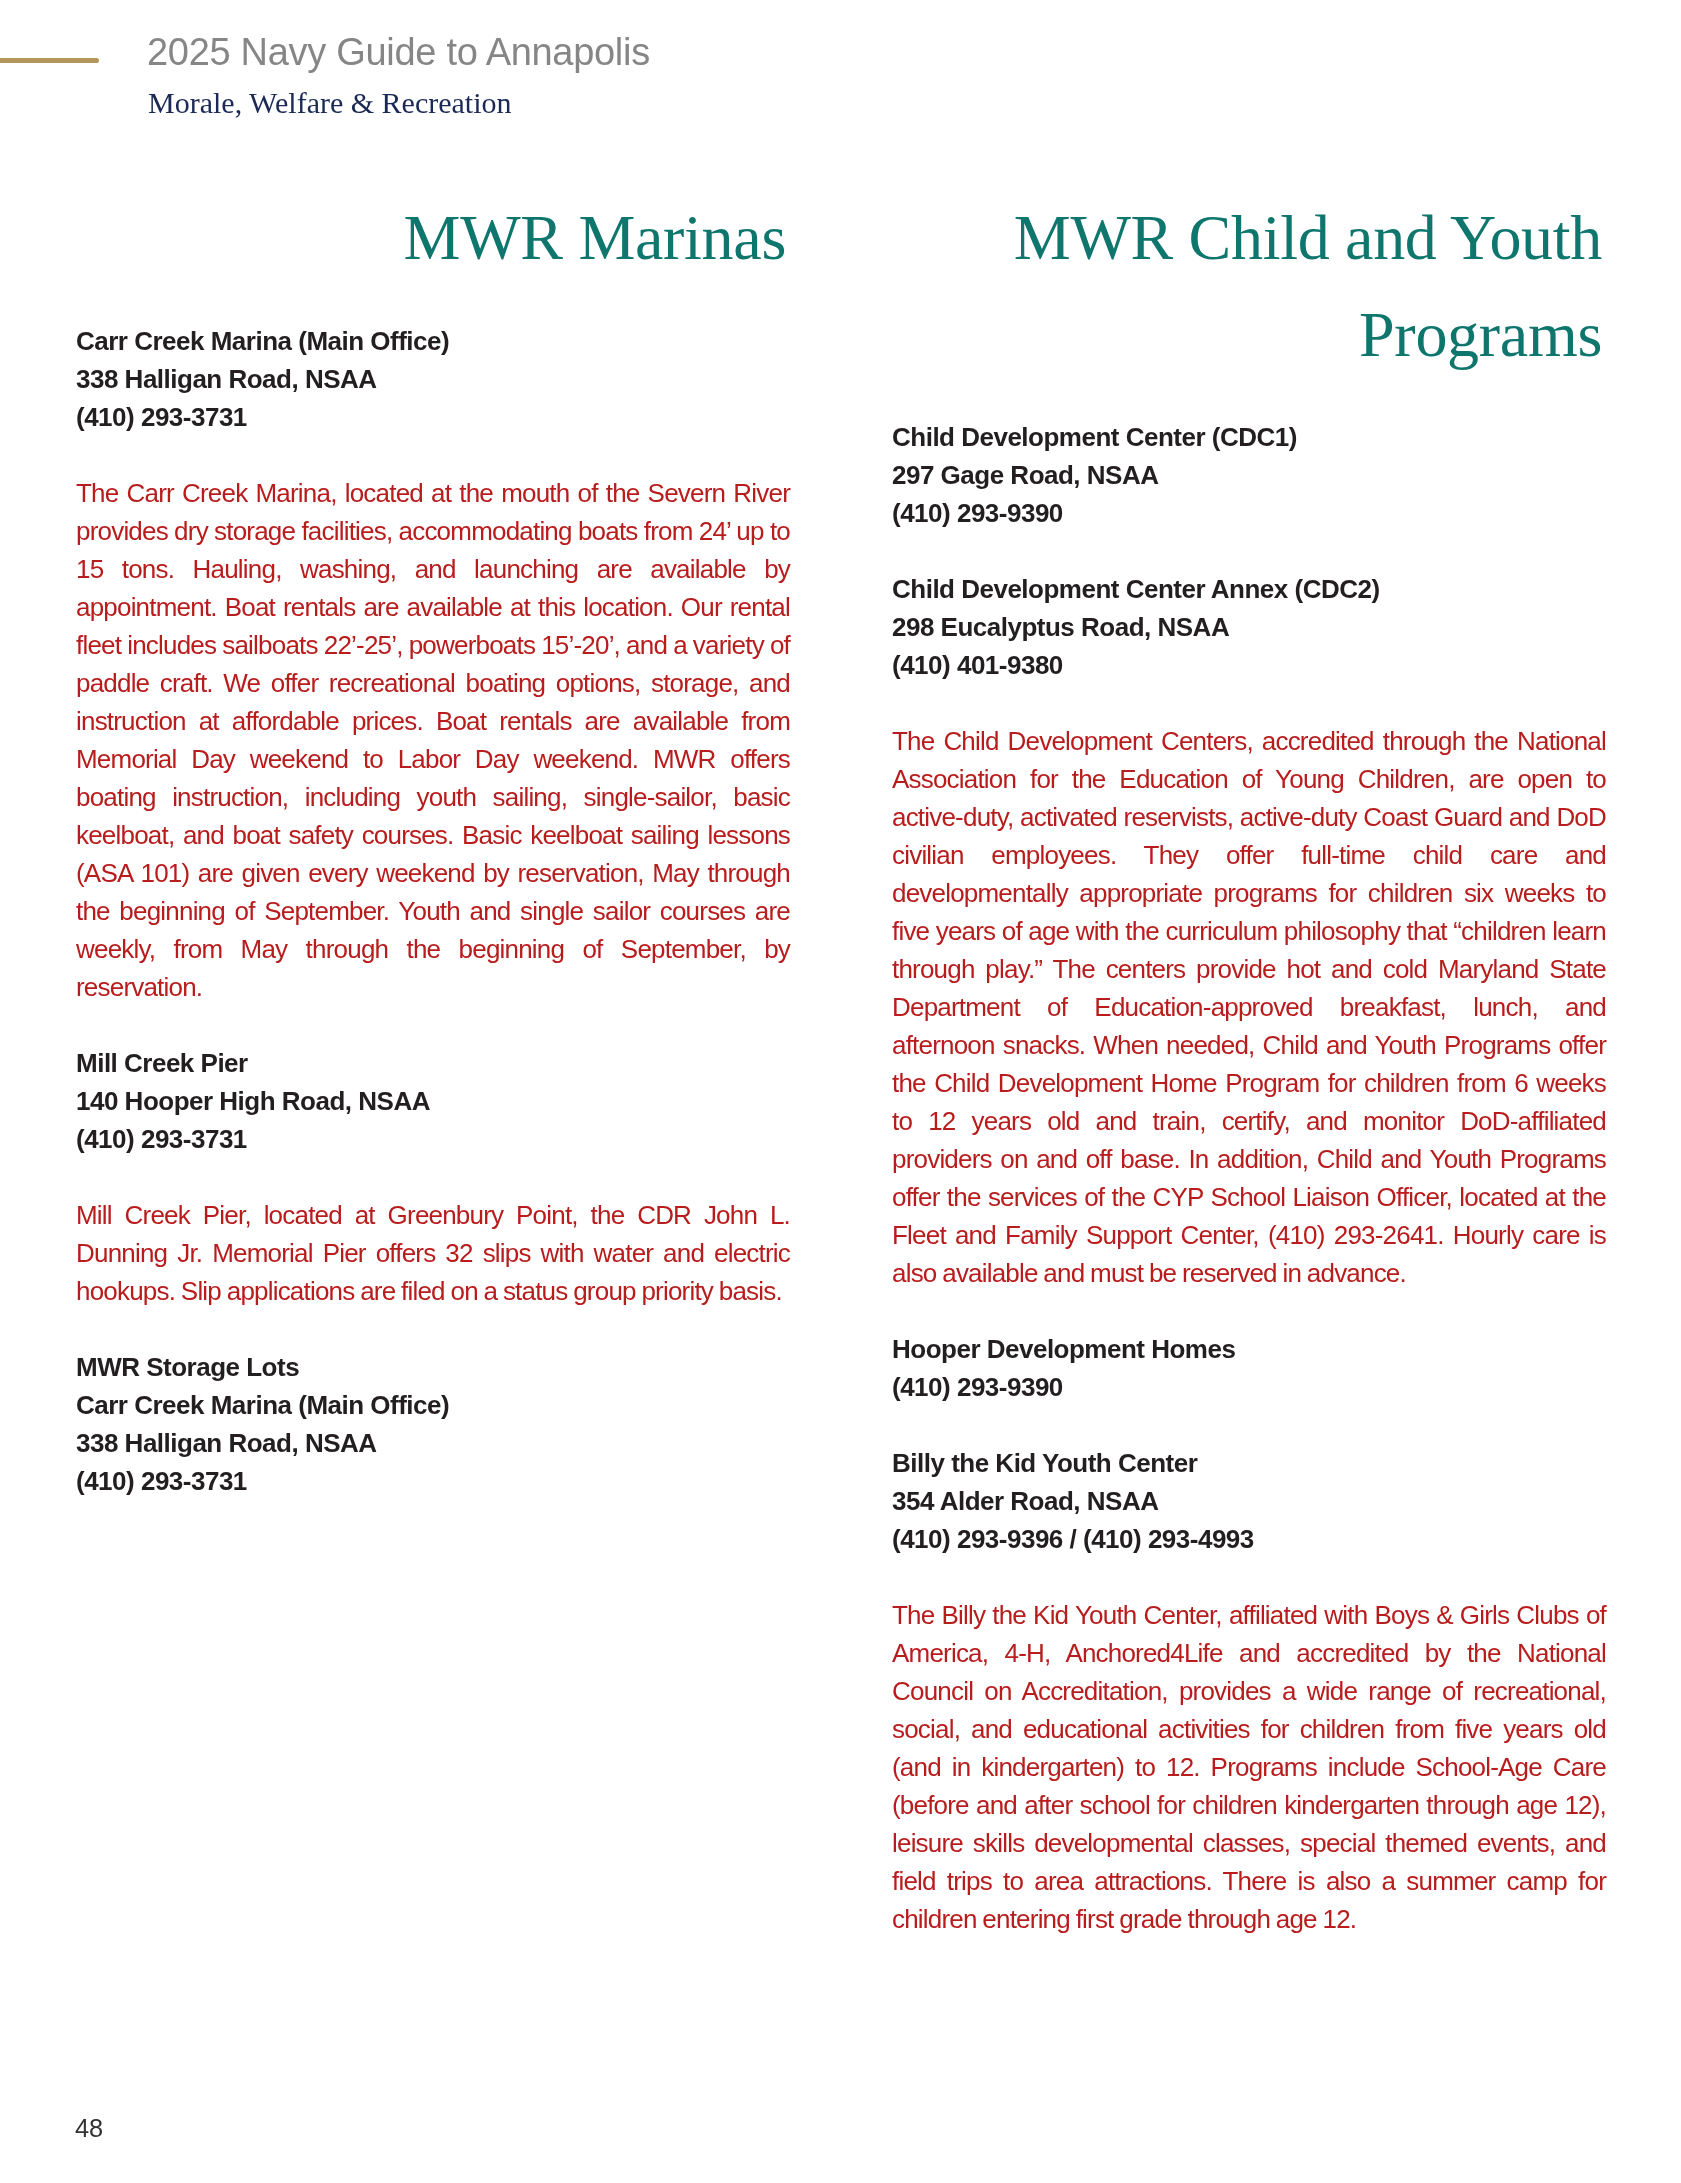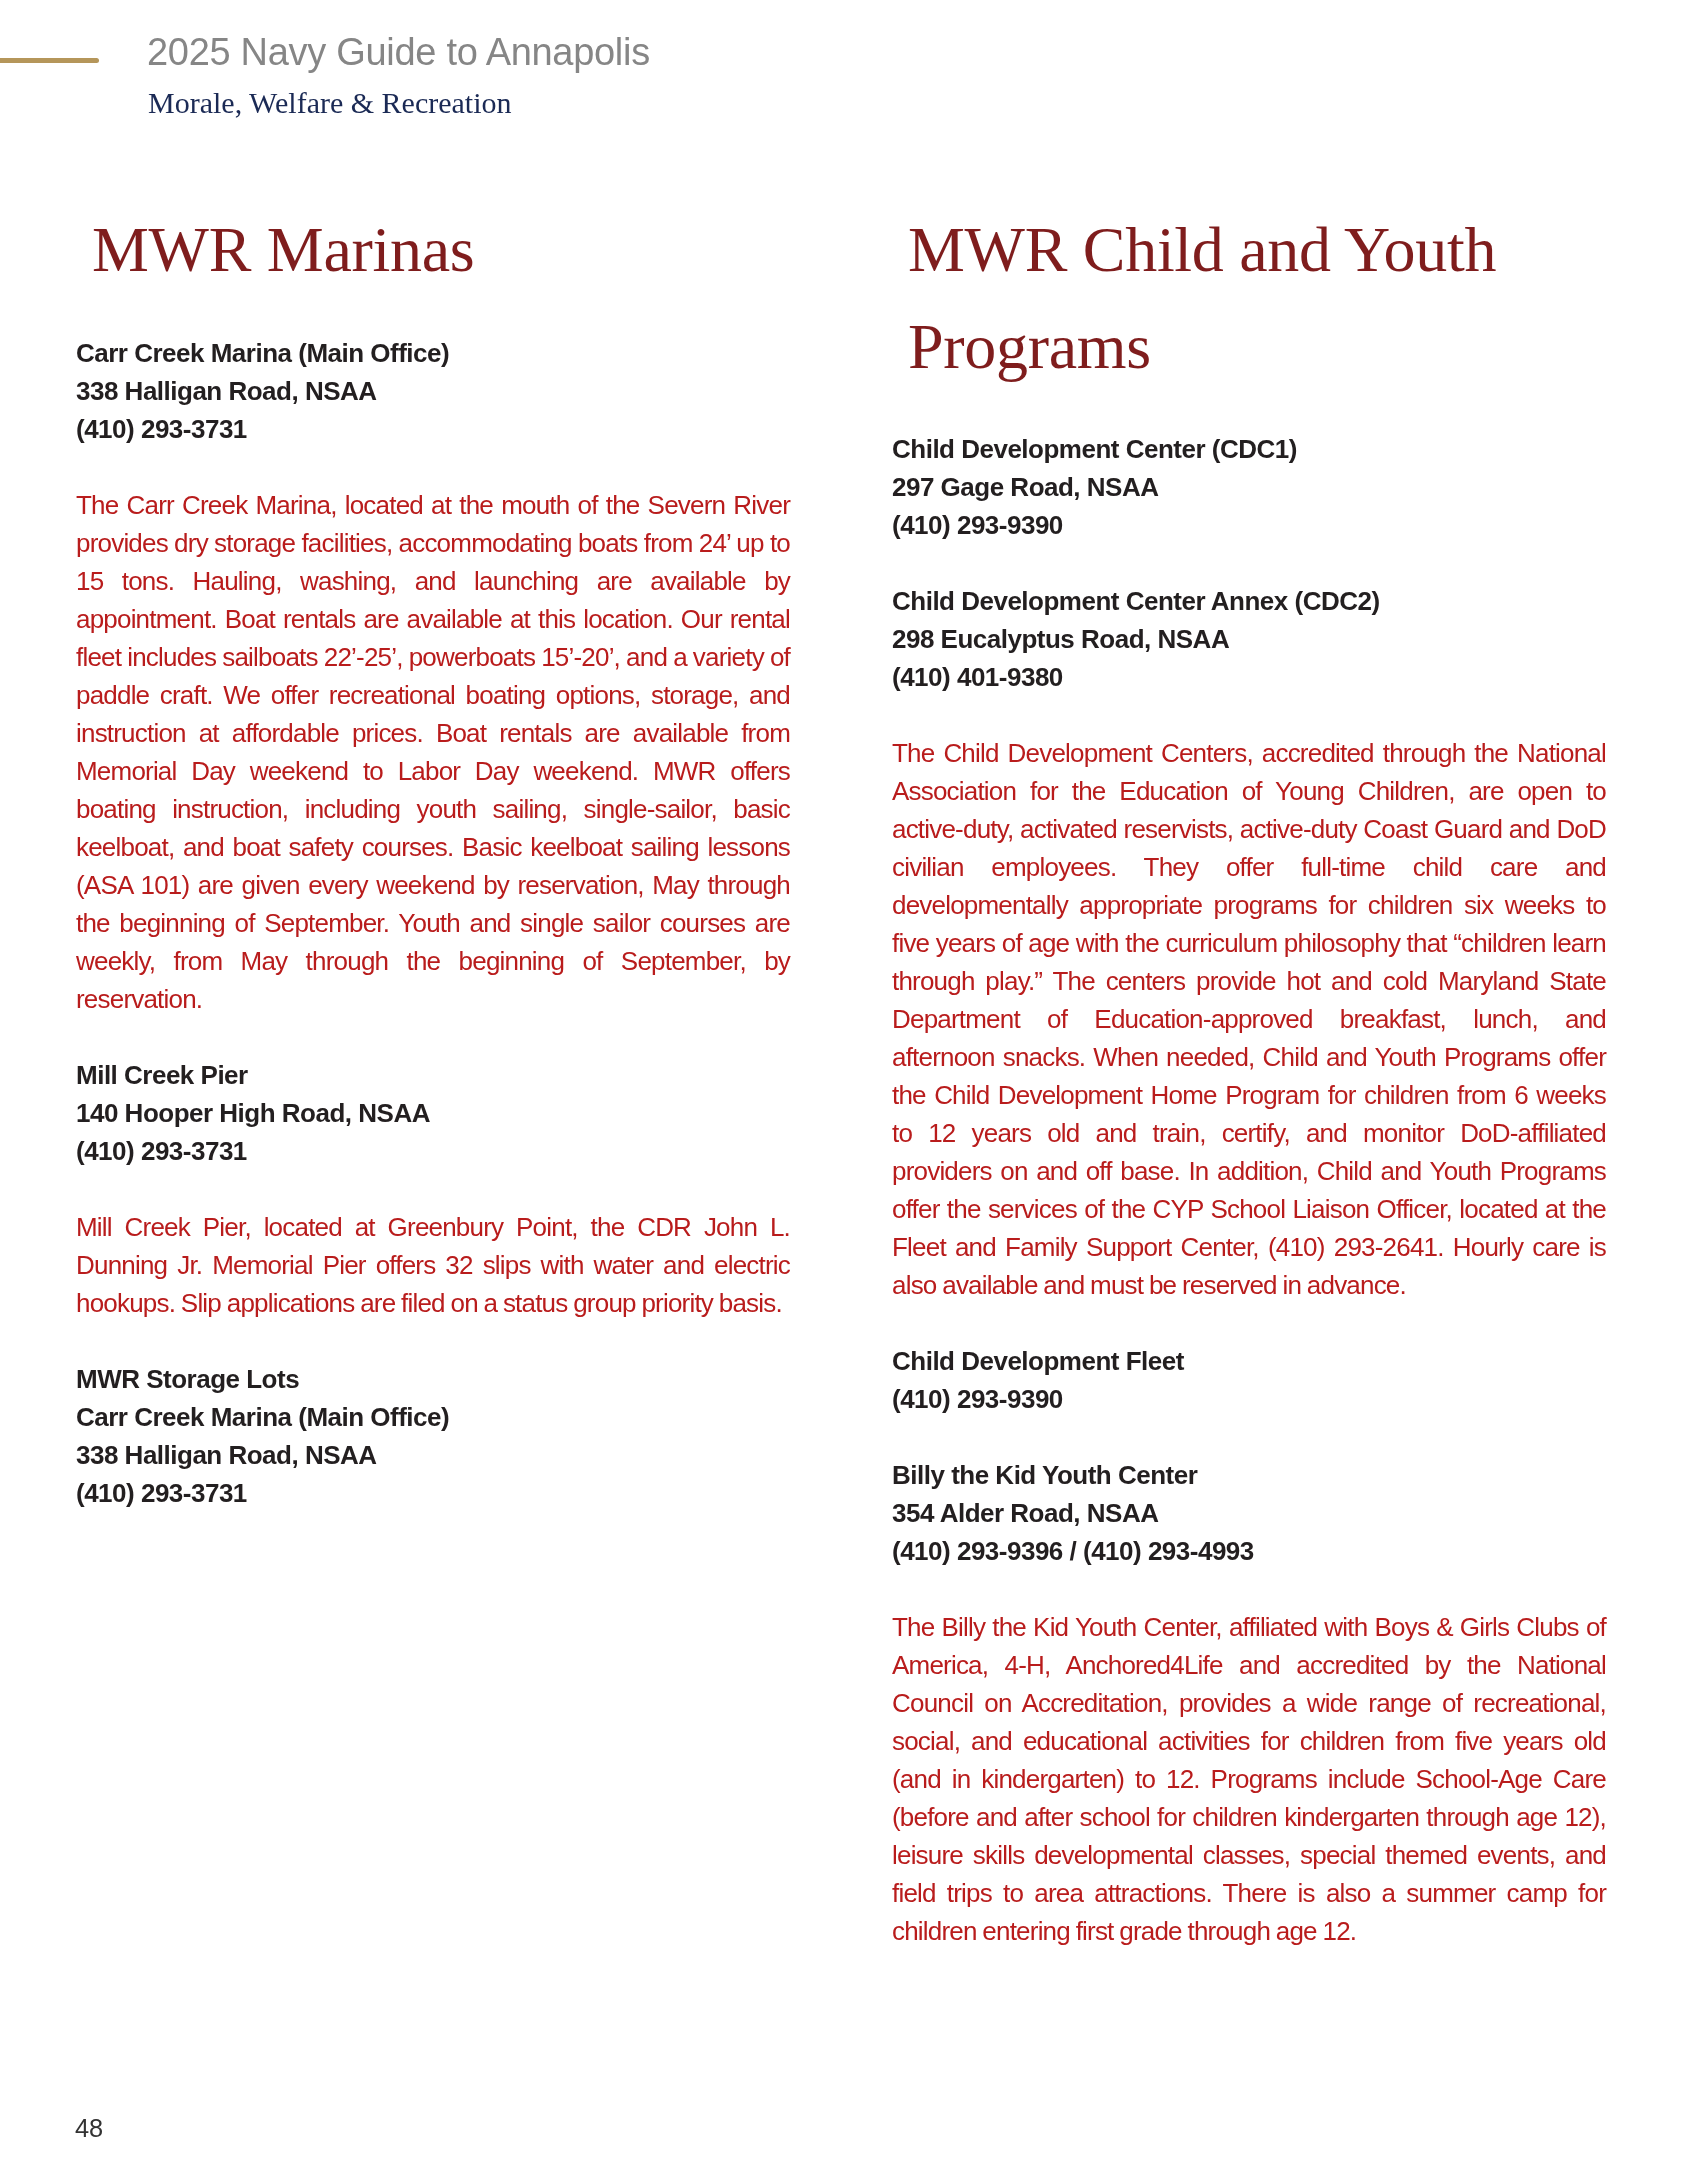--- a/index.html
+++ b/index.html
@@ -4,21 +4,21 @@
 <style>
   html, body { margin: 0; padding: 0; background: #ffffff; }
   body { width: 1681px; height: 2183px; position: relative; overflow: hidden; }
   .page { position: absolute; left: 0; top: 0; width: 1681px; height: 2183px; background: #fff; }
   .rule { position: absolute; left: 0; top: 58px; width: 99px; height: 4.7px; background: #B5965A; border-radius: 0 2.7px 2.7px 0; }
   .guide-title { position: absolute; left: 147px; top: 31px; font-family: "Liberation Sans", "DejaVu Sans", sans-serif; font-size: 38px; color: #868686; white-space: nowrap; letter-spacing: -0.3px; }
   .section-sub { position: absolute; left: 148px; top: 86px; font-family: "Liberation Serif", "DejaVu Serif", serif; font-size: 30px; color: #1B2A55; white-space: nowrap; }
   .col { position: absolute; width: 714px; font-family: "Liberation Sans", "DejaVu Sans", sans-serif; }
   .col-left { left: 76px; top: 185px; }
   .col-right { left: 892px; top: 185px; }
-  .heading { font-family: "Liberation Serif", "DejaVu Serif", serif; color: #7f1d1d; font-size: 64px; line-height: 97px; font-weight: normal; margin: 16px; letter-spacing: -0.3px; }
+  .heading { font-family: "Liberation Serif", "DejaVu Serif", serif; color: #0f766e; font-size: 64px; line-height: 97px; font-weight: normal; margin: 4px; letter-spacing: -0.3px; text-align: right; }
   .heading-block { height: 133px; }
   .col-right .heading-block { height: 229px; }
   .entry { margin: 0 0 38px 0; }
   .contact { font-weight: bold; font-size: 26px; line-height: 38px; color: #231F20; letter-spacing: -0.5px; }
   .contact div { white-space: nowrap; }
   .para { font-size: 26px; line-height: 38px; color: #b91c1c; text-align: justify; margin: 38px 0 0 0; letter-spacing: -0.8px; word-spacing: -0.7px; }
   .page-number { position: absolute; left: 75px; top: 2114px; font-family: "Liberation Sans", "DejaVu Sans", sans-serif; font-size: 25.4px; color: #333; }
 </style>
 </head>
 <body>
@@ -82,21 +82,21 @@
       <div class="contact">
         <div>Child Development Center Annex (CDC2)</div>
         <div>298 Eucalyptus Road, NSAA</div>
         <div>(410) 401-9380</div>
       </div>
       <p class="para">The Child Development Centers, accredited through the National Association for the Education of Young Children, are open to active-duty, activated reservists, active-duty Coast Guard and DoD civilian employees. They offer full-time child care and developmentally appropriate programs for children six weeks to five years of age with the curriculum philosophy that “children learn through play.” The centers provide hot and cold Maryland State Department of Education-approved breakfast, lunch, and afternoon snacks. When needed, Child and Youth Programs offer the Child Development Home Program for children from 6 weeks to 12 years old and train, certify, and monitor DoD-affiliated providers on and off base. In addition, Child and Youth Programs offer the services of the CYP School Liaison Officer, located at the Fleet and Family Support Center, (410) 293-2641. Hourly care is also available and must be reserved in advance.</p>
     </div>
 
     <div class="entry">
       <div class="contact">
-        <div>Child Development Fleet</div>
+        <div>Hooper Development Homes</div>
         <div>(410) 293-9390</div>
       </div>
     </div>
 
     <div class="entry">
       <div class="contact">
         <div>Billy the Kid Youth Center</div>
         <div>354 Alder Road, NSAA</div>
         <div>(410) 293-9396 / (410) 293-4993</div>
       </div>

